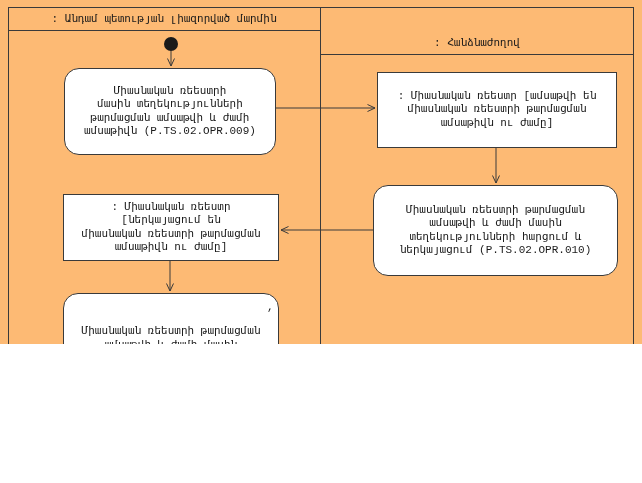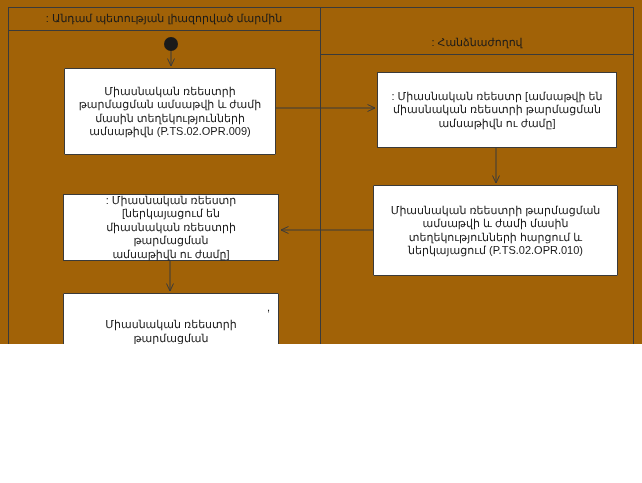--- a/index.html
+++ b/index.html
@@ -1,37 +1,37 @@
 <!DOCTYPE html>
 <html><head>
 <meta charset="utf-8">
 <style>
   html,body{margin:0;padding:0;background:#ffffff;}
   #canvas{
-    position:relative;width:642px;height:344px;background:#a16207;overflow:hidden;
-    font-family:Liberation Sans, sans-serif;color:#1a1a1a;
+    position:relative;width:642px;height:344px;background:#fdba74;overflow:hidden;
+    font-family:Liberation Mono, monospace;color:#1a1a1a;
   }
   .abs{position:absolute;}
   
   .outer{left:8px;top:7px;width:626px;height:465px;border:1px solid #3a3a3a;box-sizing:border-box;}
   .lane-divider{left:320px;top:7px;width:1px;height:465px;background:#3a3a3a;}
   .lane-header{
     top:7px;height:24px;box-sizing:border-box;border-bottom:1px solid #3a3a3a;
     display:flex;align-items:center;justify-content:center;
     font-size:11px;white-space:nowrap;
   }
   #hdr-left{left:8px;width:312px;}
   #hdr-right{left:320px;width:314px;margin-top:24px;}
   
   .node{
     box-sizing:border-box;border:1px solid #3a3a3a;background:#ffffff;
     display:flex;align-items:center;justify-content:center;
     text-align:center;font-size:11px;line-height:13.5px;padding:2px 5px;
   }
-  .activity{border-radius:1px;}
+  .activity{border-radius:15px;}
   .node .txt span{display:block;}
   #box-opr009{left:64px;top:68px;width:212px;height:87px;}
   #box-obj-queried{left:377px;top:72px;width:240px;height:76px;}
   #box-opr010{left:373px;top:185px;width:245px;height:91px;}
   #box-obj-presented{left:63px;top:194px;width:216px;height:67px;}
   #box-opr011{left:63px;top:293px;width:216px;height:91px;}
   #connector-layer{left:0;top:0;width:642px;height:483px;pointer-events:none;}
   .artifact{left:267px;top:301px;font-size:11px;}
 </style>
 </head>
@@ -61,22 +61,22 @@
     <line x1="373" y1="230" x2="281" y2="230" stroke="#3a3a3a" stroke-width="1" marker-end="url(#arrow)"></line>
     <line x1="170" y1="261" x2="170" y2="291" stroke="#3a3a3a" stroke-width="1" marker-end="url(#arrow)"></line>
     <line x1="171" y1="384" x2="171" y2="406" stroke="#3a3a3a" stroke-width="1" marker-end="url(#arrow)"></line>
     <circle cx="171" cy="415" r="7" fill="#ffffff" stroke="#1a1a1a" stroke-width="1.3"></circle>
     <circle cx="171" cy="415" r="4.2" fill="#1a1a1a"></circle>
   </svg>
 
   <div class="abs node activity" id="box-opr009">
     <div class="txt">
       <span>Միասնական ռեեստրի</span>
+      <span>մասին տեղեկությունների</span>
       <span>թարմացման ամսաթվի և ժամի</span>
-      <span>մասին տեղեկությունների</span>
       <span>ամսաթիվն (P.TS.02.OPR.009)</span>
     </div>
   </div>
 
   <div class="abs node object" id="box-obj-queried">
     <div class="txt">
       <span>: Միասնական ռեեստր [ամսաթվի են</span>
       <span>միասնական ռեեստրի թարմացման</span>
       <span>ամսաթիվն ու ժամը]</span>
     </div>

